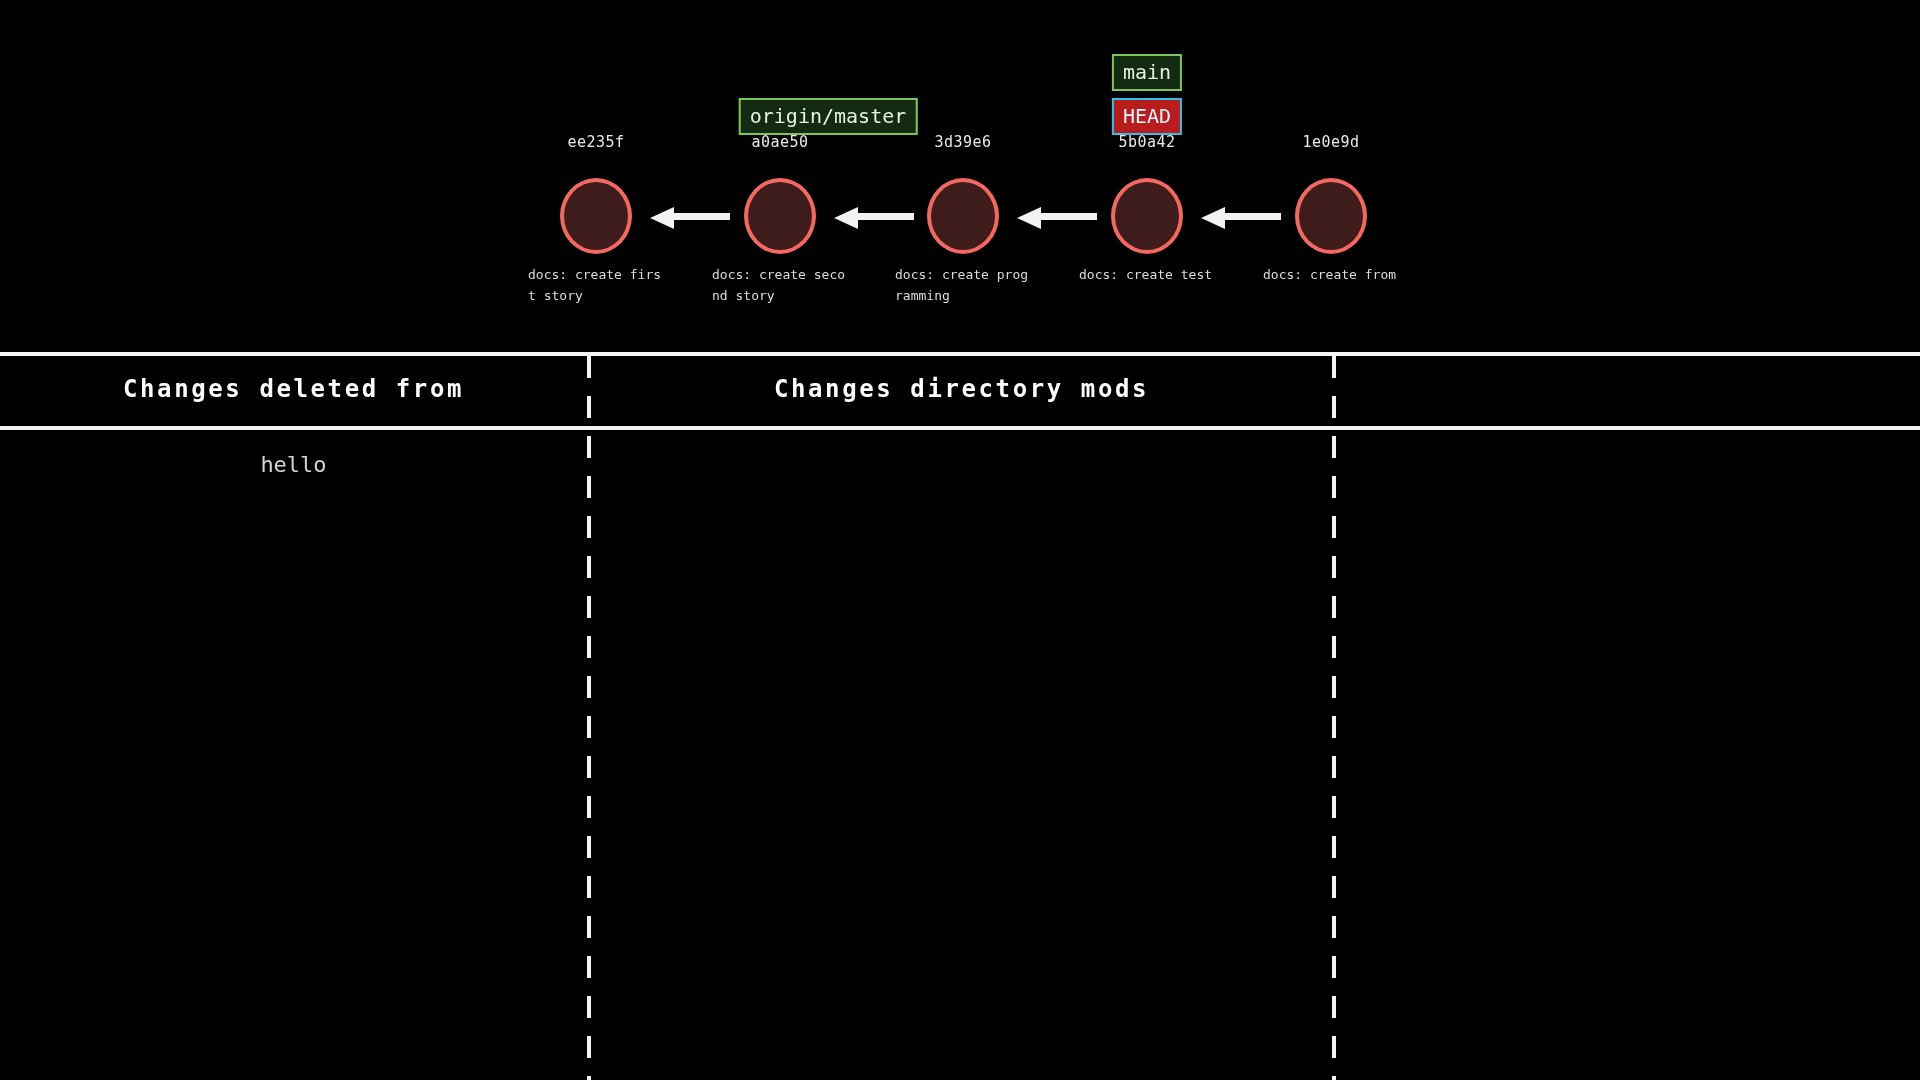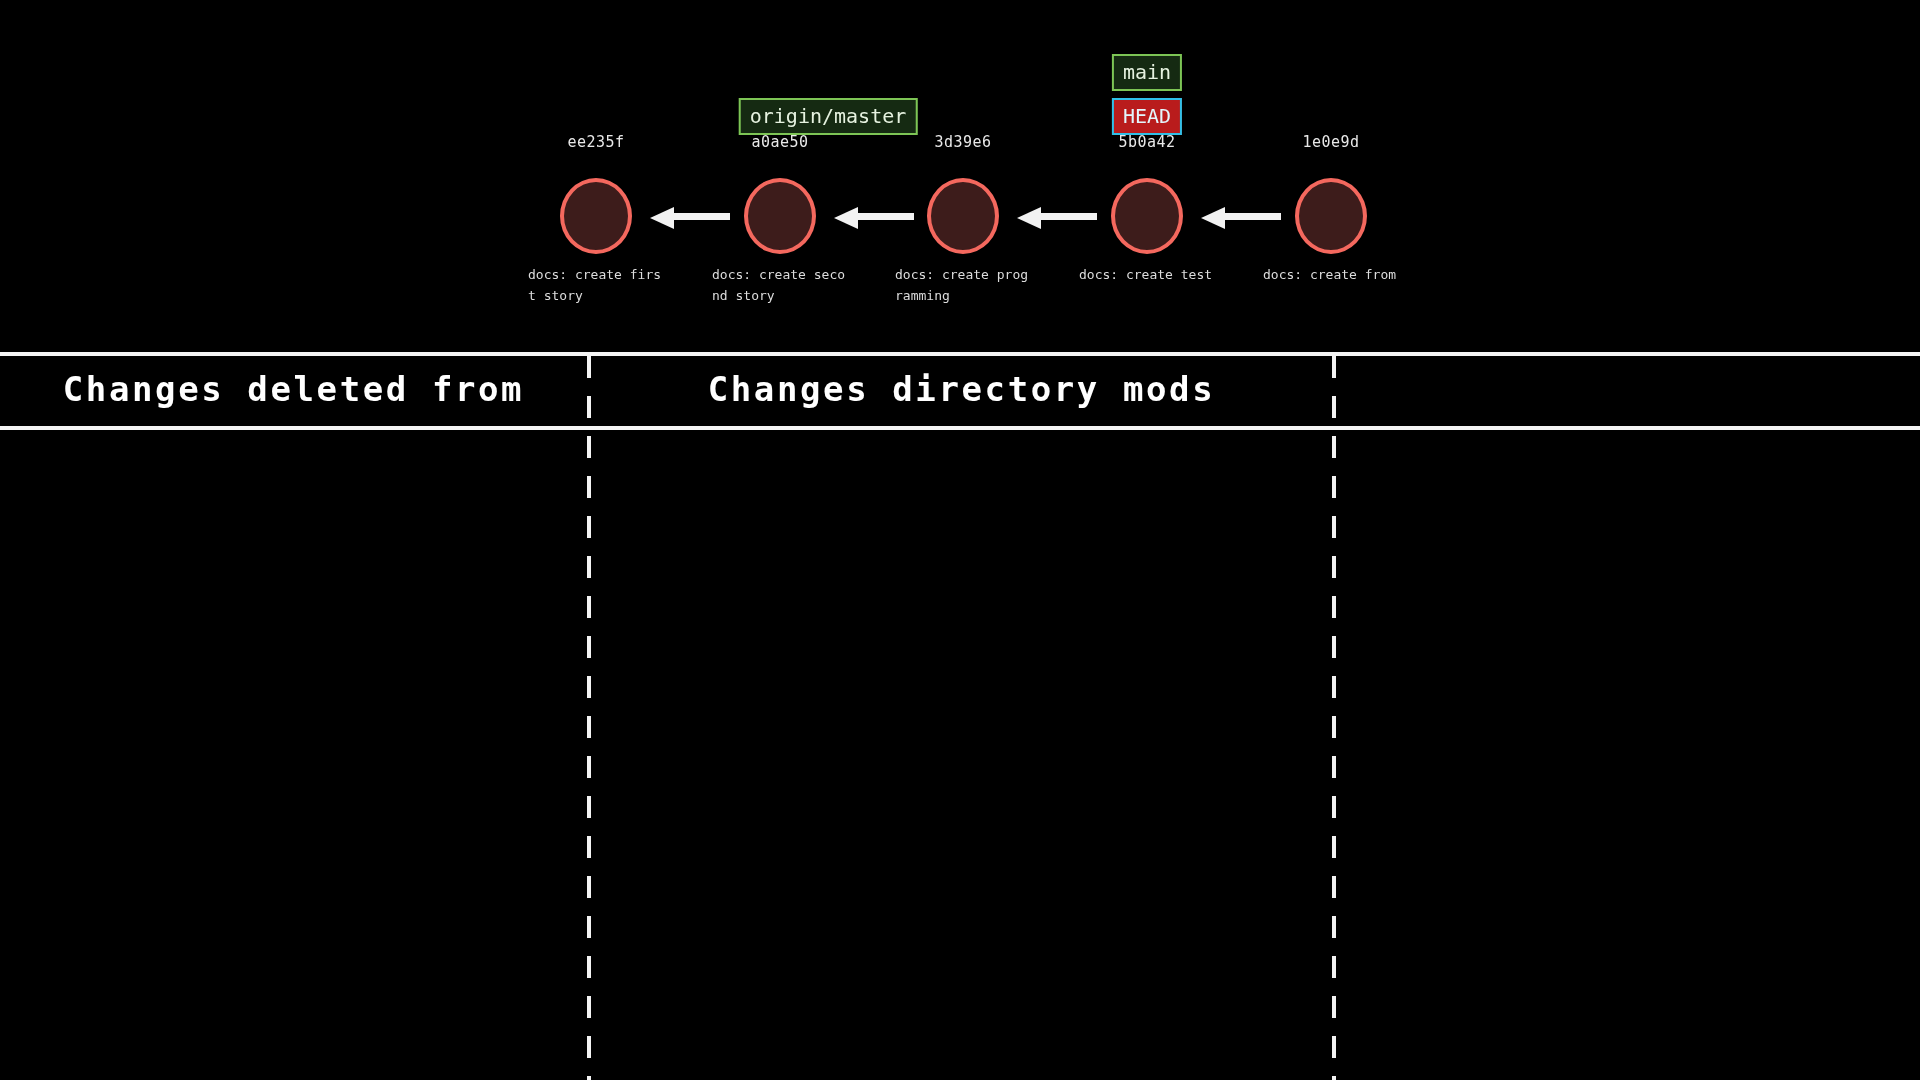--- a/index.html
+++ b/index.html
@@ -129,21 +129,21 @@
     background: #f4f4f4;
   }
   #hrule-top { top: 0px; }
   #hrule-bottom { top: 74px; }
 
   .panel-header {
     position: absolute;
     top: 0px;
     height: 74px;
     line-height: 74px;
-    font-size: 34px;
+    font-size: 24px;
     font-weight: bold;
     letter-spacing: 2.6px;
     color: #ffffff;
     text-align: center;
   }
 
   .vdivider {
     position: absolute;
     top: 4px;
     width: 4px;
@@ -240,18 +240,21 @@
 
   <div class="hrule" id="hrule-top"></div>
   <div class="hrule" id="hrule-bottom"></div>
 
   <div class="panel-header" style="left:0px; width:587px;">Changes deleted from</div>
   <div class="panel-header" style="left:591px; width:741px;">Changes directory mods</div>
 
   <div class="vdivider" style="left:587px;"></div>
   <div class="vdivider" style="left:1332px;"></div>
 
+  <div class="panel-body" style="left:0px; width:587px;">
+    <div class="panel-item">hello</div>
+  </div>
 
   <div class="panel-body" style="left:591px; width:741px;"></div>
 
   <div class="panel-body" style="left:1336px; width:584px;"></div>
 
 </div>
 
 </body></html>

